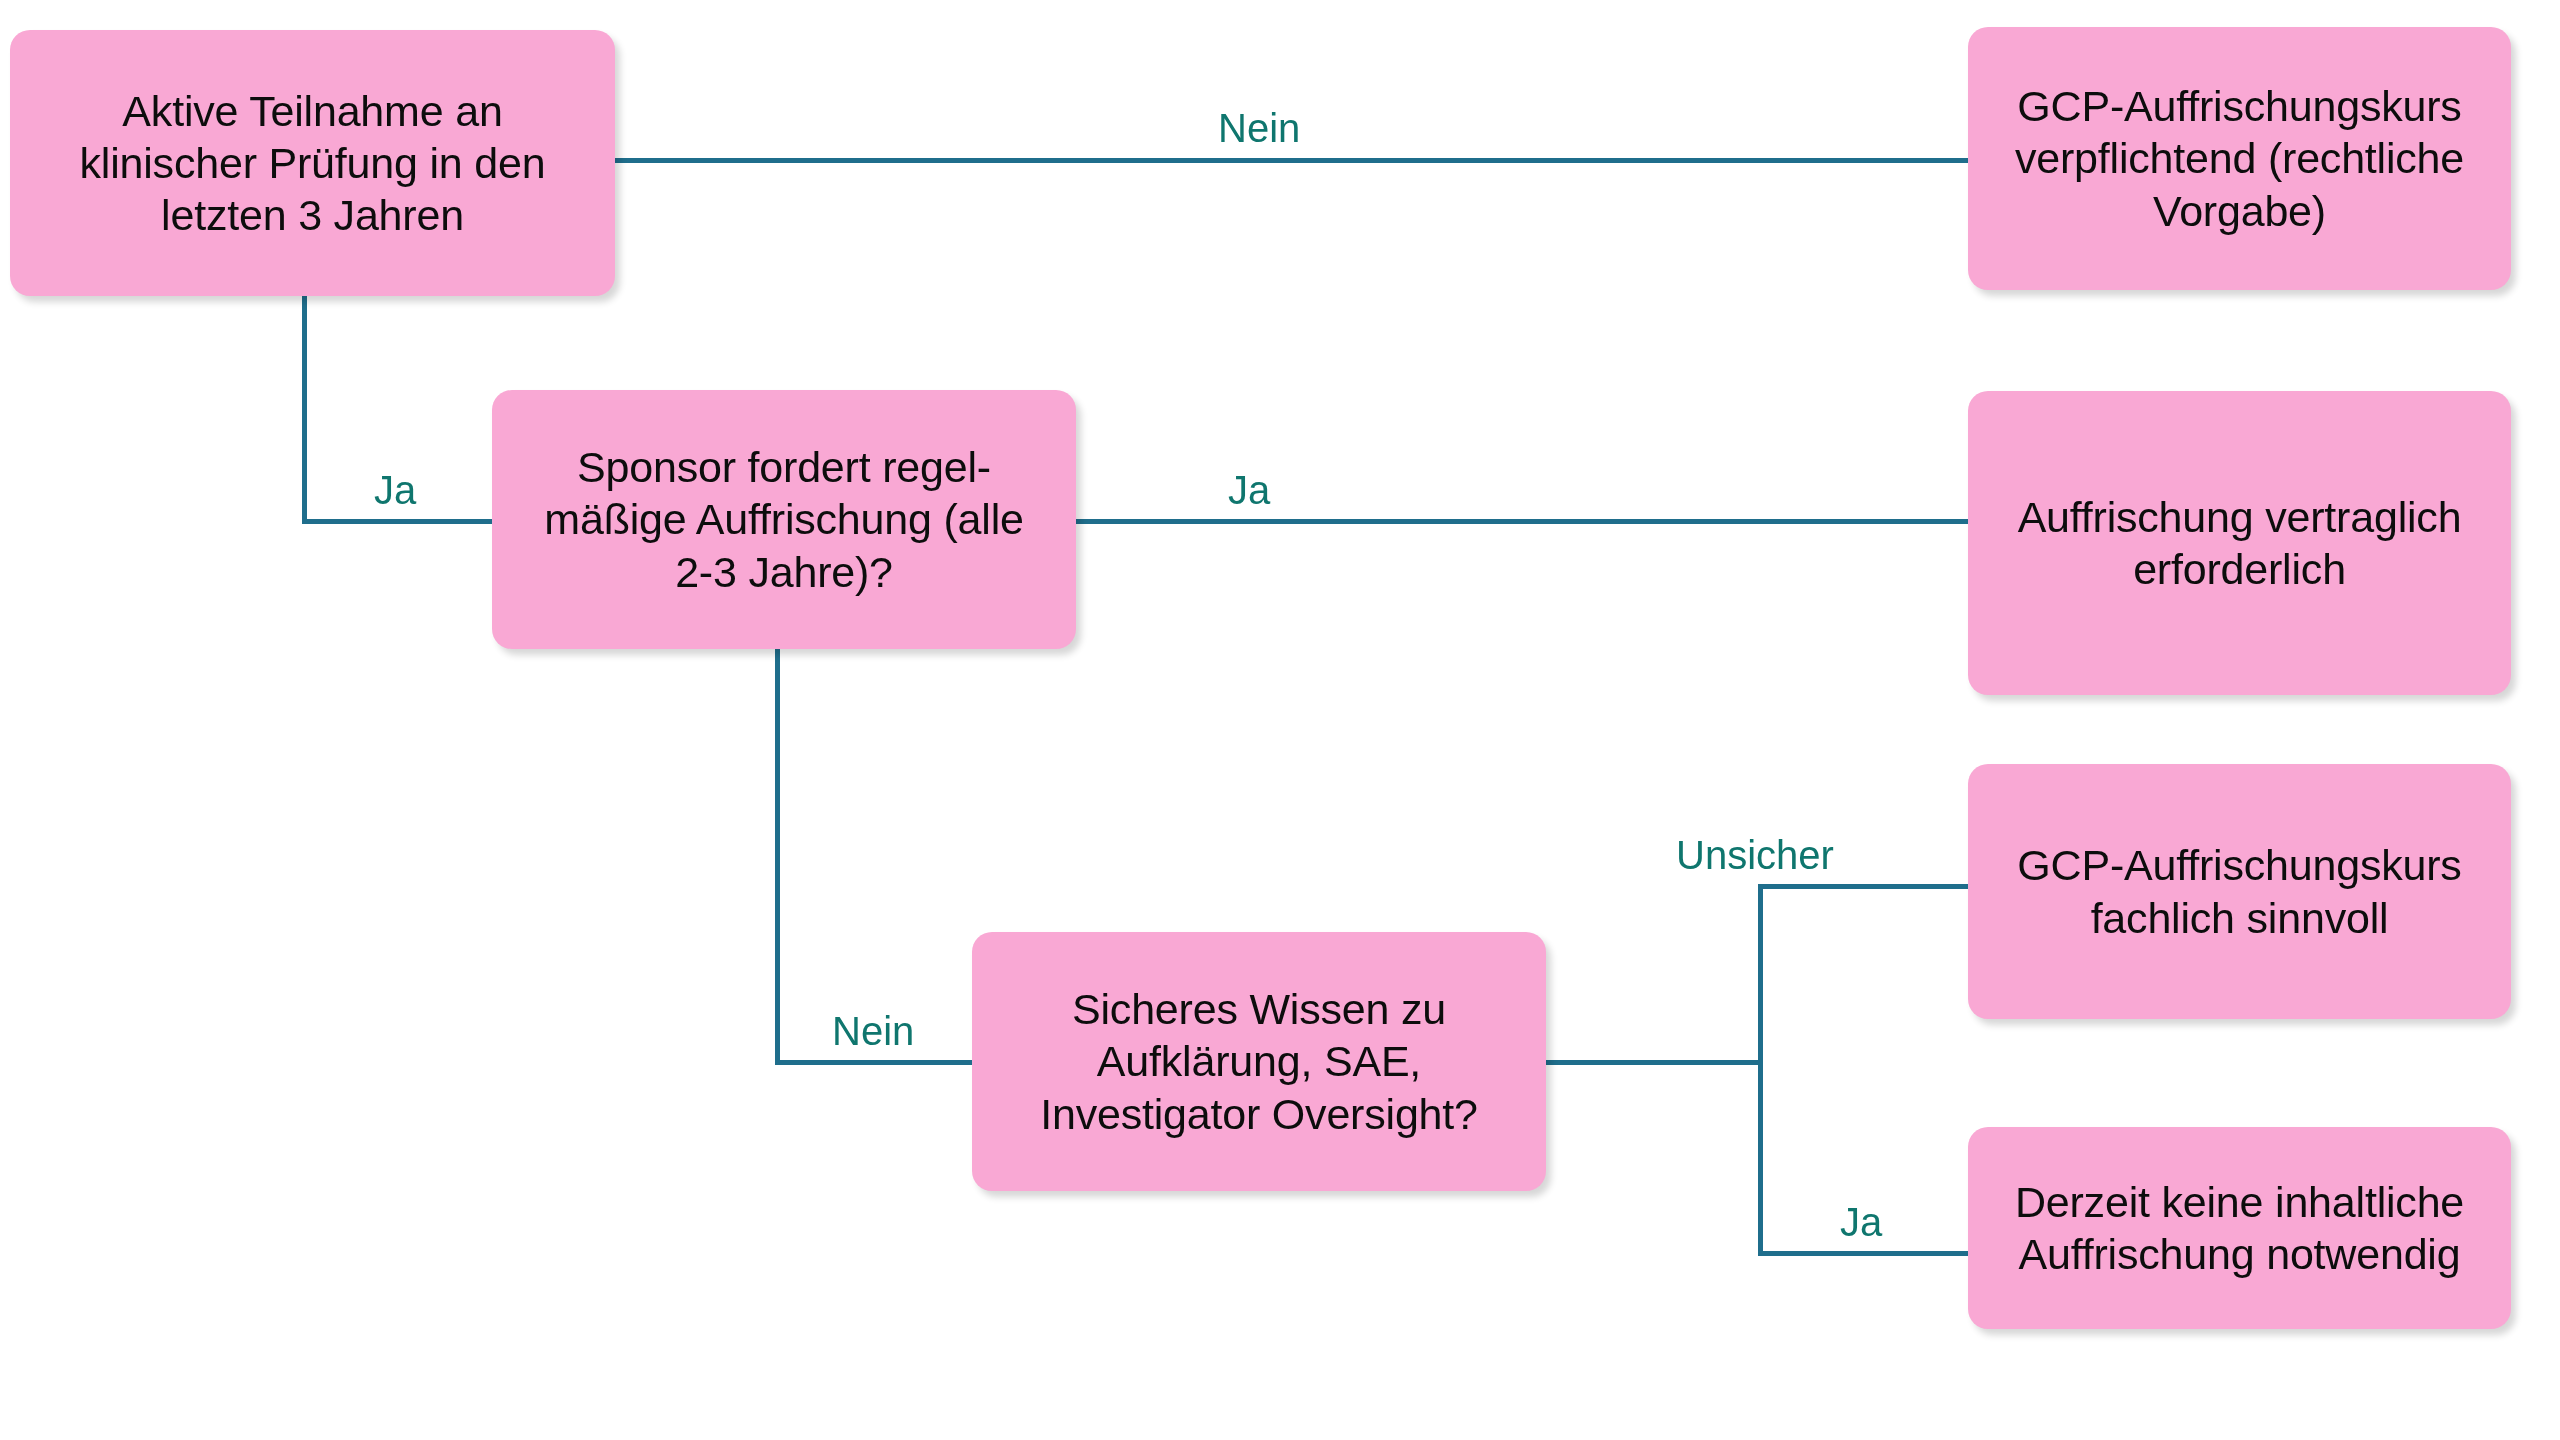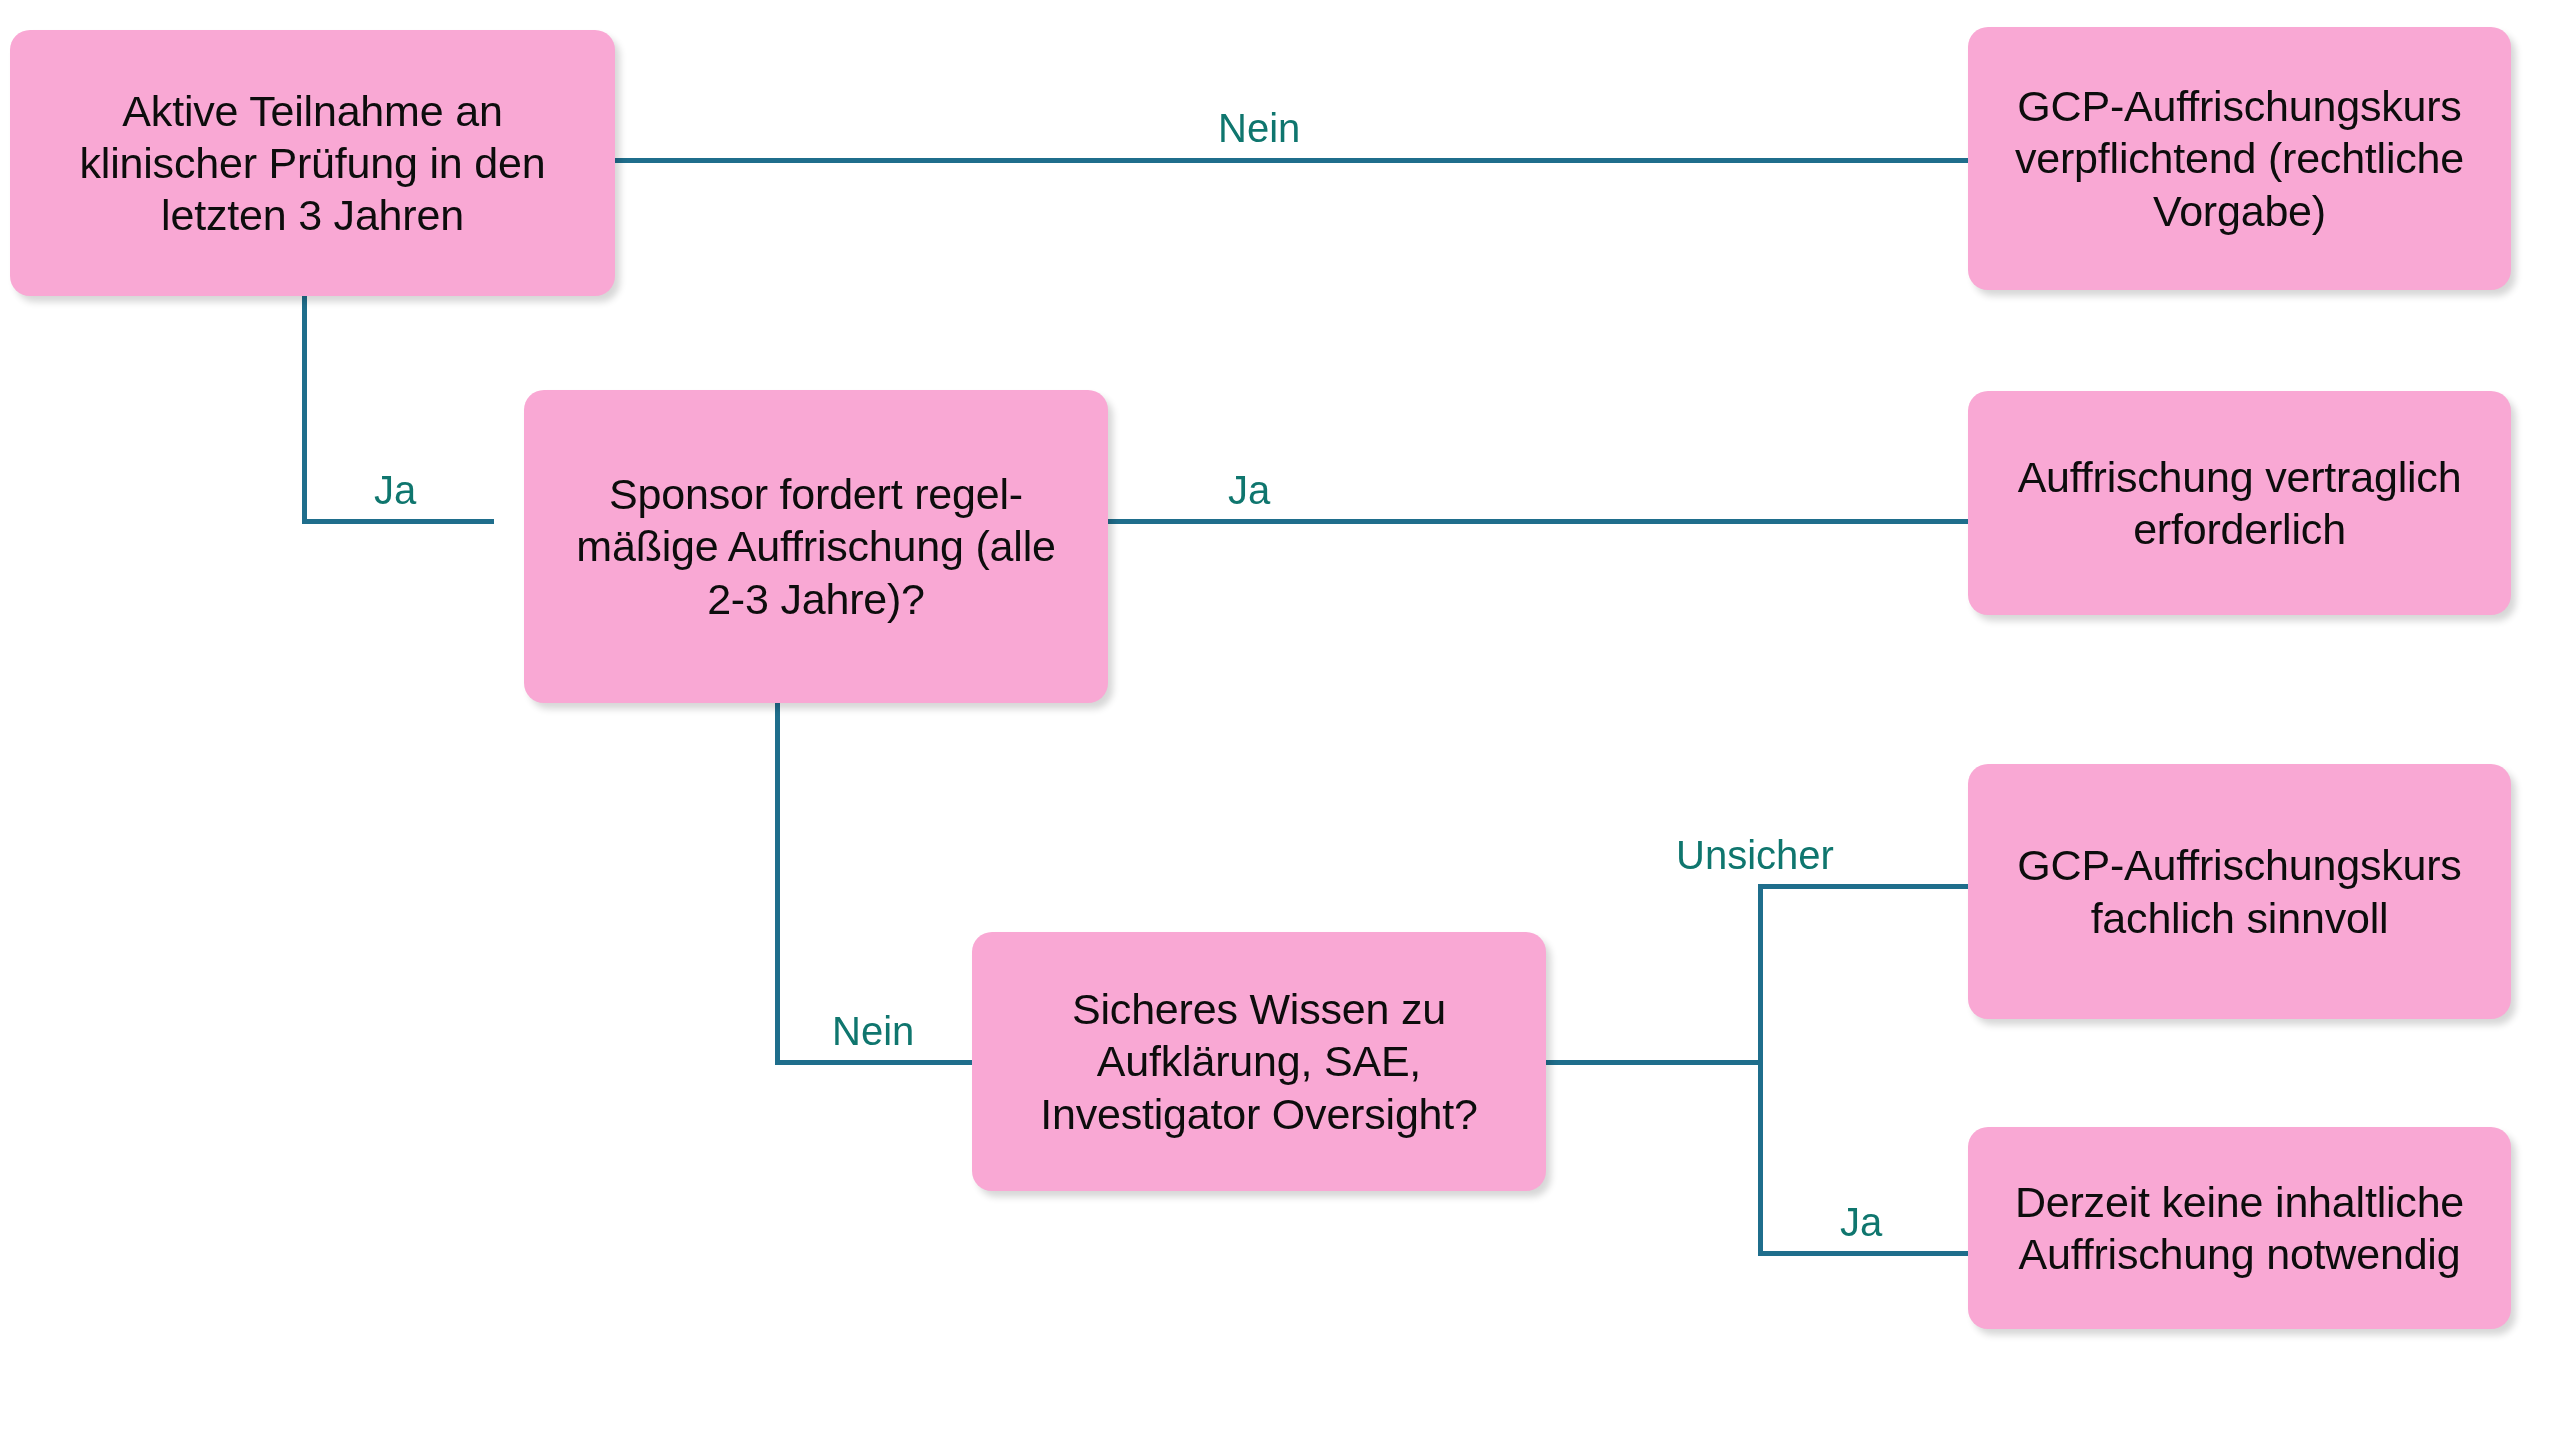--- a/index.html
+++ b/index.html
@@ -58,39 +58,39 @@
   <div class="elabel" style="left:1676px;top:835px;">Unsicher</div>
 
   <div class="elabel" style="left:1840px;top:1202px;">Ja</div>
 
   <div class="node" style="left:10px;top:30px;width:605px;height:266px;">
     <span class="txt">Aktive Teilnahme an
 klinischer Prüfung in den
 letzten 3 Jahren</span>
   </div>
 
-  <div class="node" style="left:492px;top:390px;width:584px;height:313px;margin-left:32px;">
+  <div class="node" style="left:492px;top:390px;width:584px;height:259px;">
     <span class="txt">Sponsor fordert regel-
 mäßige Auffrischung (alle
 2-3 Jahre)?</span>
   </div>
 
   <div class="node" style="left:972px;top:932px;width:574px;height:259px;">
     <span class="txt">Sicheres Wissen zu
 Aufklärung, SAE,
 Investigator Oversight?</span>
   </div>
 
   <div class="node" style="left:1968px;top:27px;width:543px;height:263px;">
     <span class="txt">GCP-Auffrischungskurs
 verpflichtend (rechtliche
 Vorgabe)</span>
   </div>
 
-  <div class="node" style="left:1968px;top:391px;width:543px;height:224px;">
+  <div class="node" style="left:1968px;top:391px;width:543px;height:304px;">
     <span class="txt">Auffrischung vertraglich
 erforderlich</span>
   </div>
 
   <div class="node" style="left:1968px;top:764px;width:543px;height:255px;">
     <span class="txt">GCP-Auffrischungskurs
 fachlich sinnvoll</span>
   </div>
 
   <div class="node" style="left:1968px;top:1127px;width:543px;height:202px;">

